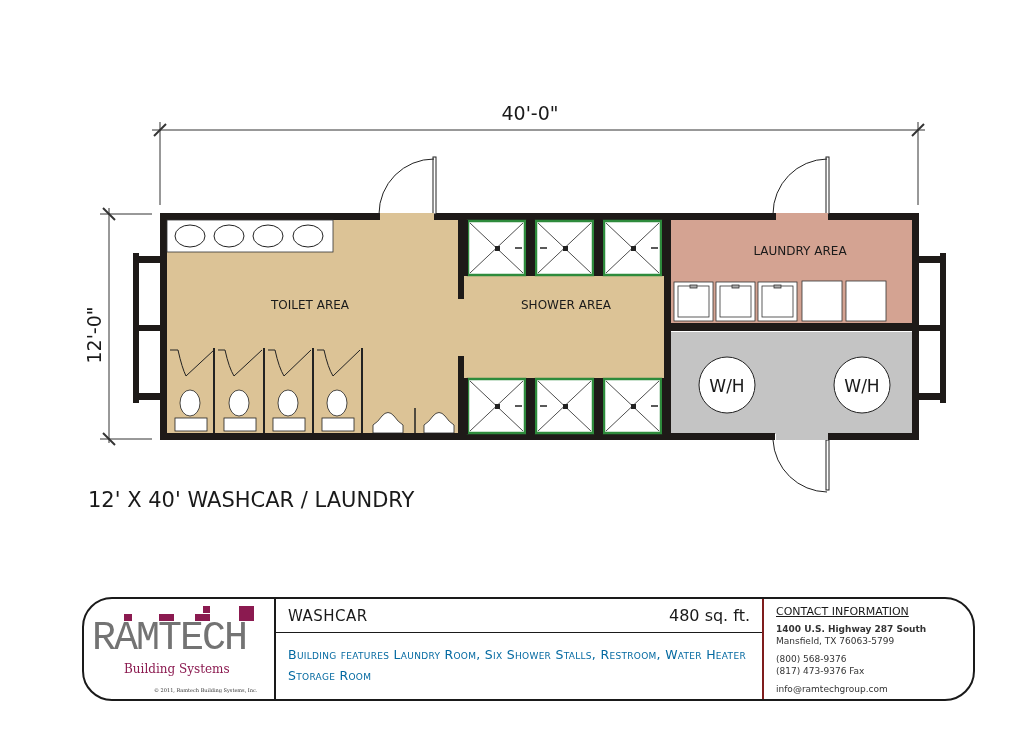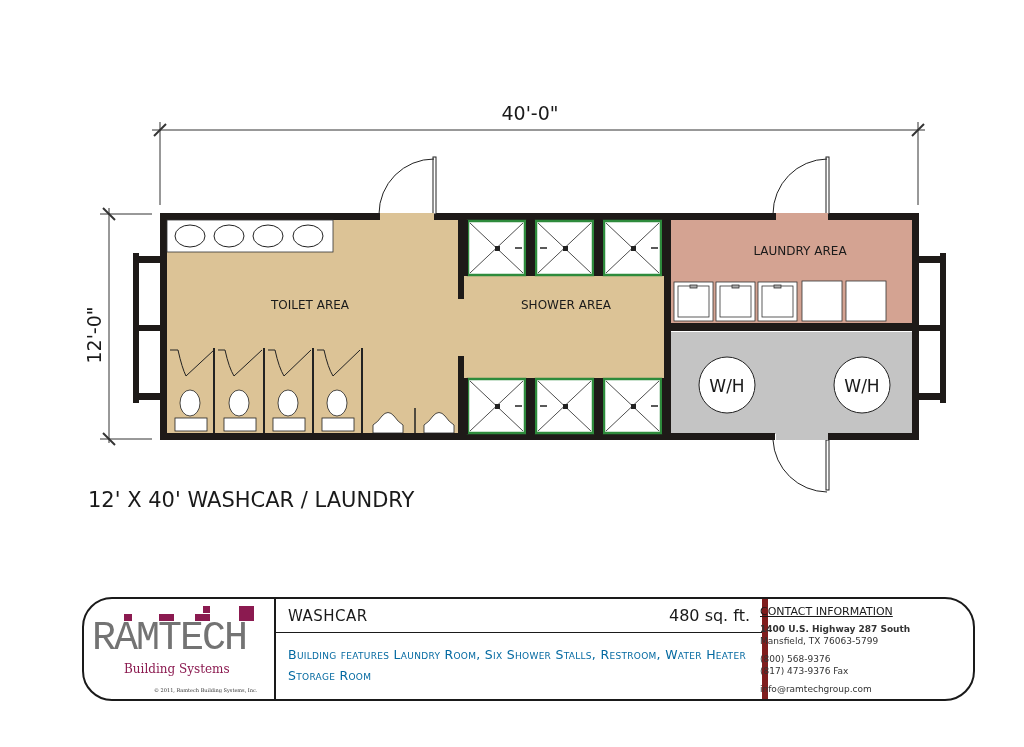--- a/index.html
+++ b/index.html
@@ -5,26 +5,26 @@
   html, body { margin:0; padding:0; background:#ffffff; }
   body { width:1024px; height:747px; position:relative; overflow:hidden; font-family:"DejaVu Sans", sans-serif; }
   #plan { position:absolute; left:0; top:0; }
   .lbl { font-family:"DejaVu Sans", sans-serif; fill:#1a1a1a; }
   #title-block { position:absolute; left:82px; top:597px; width:893px; height:104px; border:2.5px solid #1a1a1a; border-radius:30px; box-sizing:border-box; }
   #logo { position:absolute; left:0; top:0; width:190px; height:100%; border-right:2px solid #1a1a1a; }
   .sq { position:absolute; background:#8b1a50; }
   #logo-ramtech { position:absolute; left:8px; top:20px; font-family:Liberation Mono, monospace; font-size:40px; color:#737373; letter-spacing:-2px; line-height:1; }
   #logo-bs { position:absolute; left:40px; top:63px; font-family:"DejaVu Serif", serif; font-size:12px; color:#8b1a50; }
   #logo-copy { position:absolute; left:70px; top:88px; font-family:"DejaVu Serif", serif; font-size:5px; color:#333; }
-  #desc-panel { position:absolute; left:192px; top:0; width:486px; height:100%; border-right:6px solid #7f1d1d; }
+  #desc-panel { position:absolute; left:192px; top:0; width:486px; height:100%; border-right:2px solid #7f1d1d; }
   #desc-head { position:absolute; left:0; top:0; width:100%; height:33px; border-bottom:1.5px solid #1a1a1a; }
   #desc-name { position:absolute; left:12px; top:8px; font-size:15px; color:#1a1a1a; letter-spacing:0.5px; }
   #desc-area { position:absolute; right:12px; top:7px; font-size:16px; color:#1a1a1a;margin-left:15px; }
   #desc-body { position:absolute; left:12px; top:45px; width:470px; font-size:12.5px; line-height:21px; color:#0369a1; font-variant:small-caps; letter-spacing:0.3px; }
-  #contact { position:absolute; left:674px; top:0; width:200px; height:100%; }
+  #contact { position:absolute; left:690px; top:0; width:200px; height:100%; }
   #contact-h { position:absolute; left:2px; top:6px; font-size:11px; text-decoration:underline; color:#1a1a1a; }
   .ct { position:absolute; left:2px; font-size:9px; color:#333; }
 </style>
 </head>
 <body>
 
 <svg id="plan" width="1024" height="600" viewBox="0 0 1024 600">
 
   <g stroke="#333" stroke-width="1">
     <line x1="152" y1="130" x2="925" y2="130"></line>

